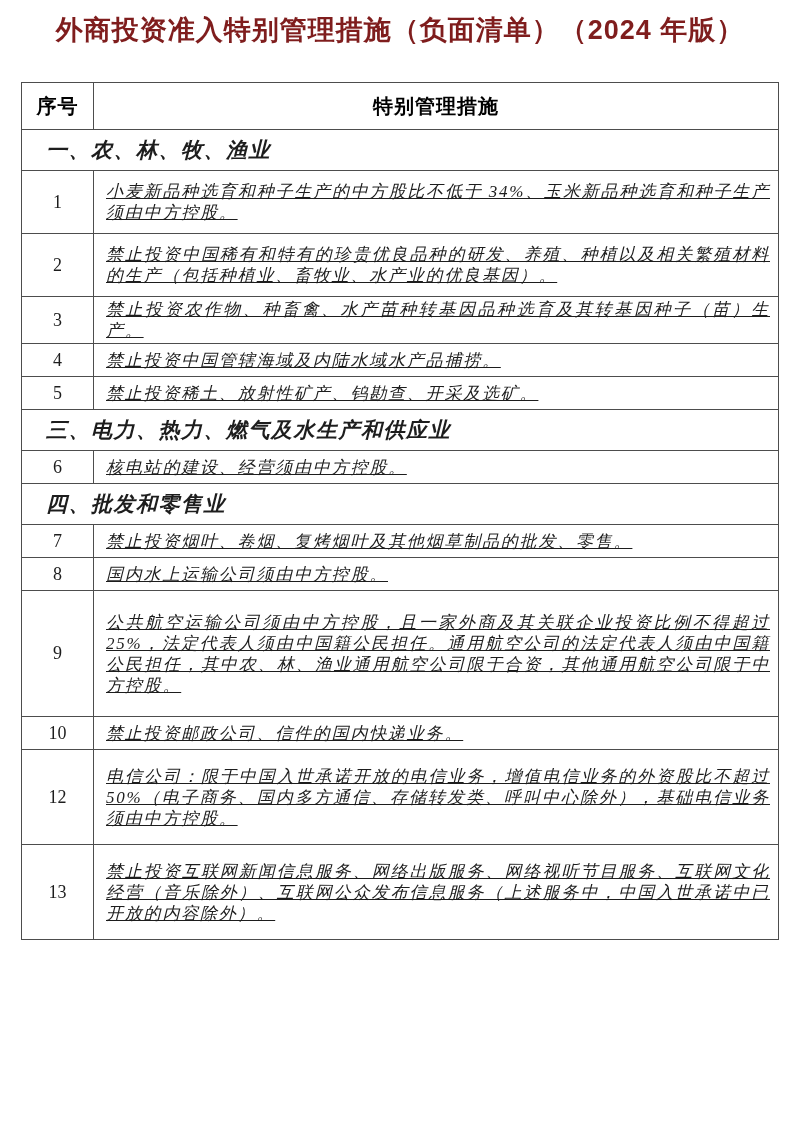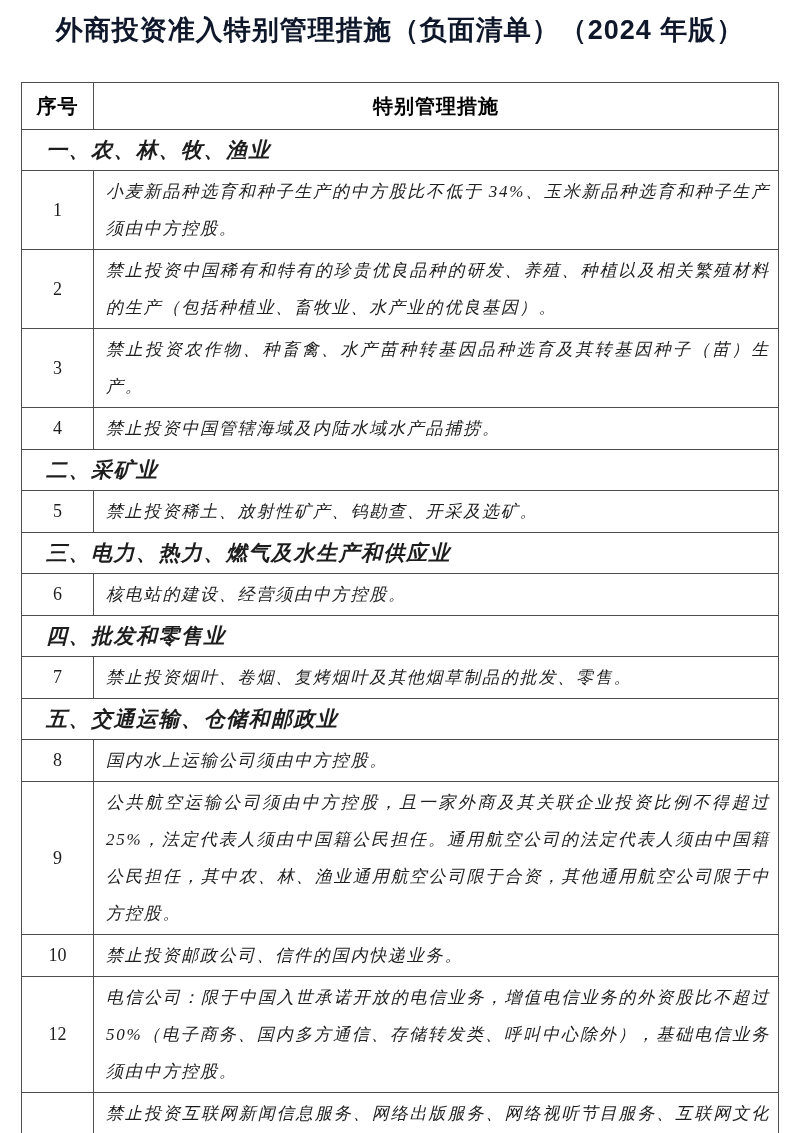--- a/index.html
+++ b/index.html
@@ -18,21 +18,21 @@
     height: 1133px;
     overflow: hidden;
   }
   .page-title {
     margin-top: 12px;
     text-align: center;
     font-family: "Liberation Sans", sans-serif;
     font-weight: bold;
     font-size: 27px;
     letter-spacing: 1px;
-    color: #0f172a;
+    color: #7f1d1d;
   }
   table.negative-list {
     width: 758px;
     margin: 34px auto 0 auto;
     border-collapse: collapse;
     table-layout: fixed;
   }
   table.negative-list td {
     border: 1.6px solid var(--border-color);
     vertical-align: middle;
@@ -59,24 +59,25 @@
   }
   
   td.no-cell {
     text-align: center;
     font-size: 18px;
   }
   td.text-cell {
     padding: 2px 8px 2px 12px;
     font-style: italic;
     font-size: 17px;
-    line-height: 37px;
+    line-height: 21px;
     letter-spacing: 1.8px;
     text-align: justify;
     text-justify: inter-character;
+    text-decoration: underline;
   }
   .h1 { height: 33px; }
   .h2 { height: 63px; }
   .h3 { height: 95px; }
   .h4 { height: 126px; }
 </style>
 </head>
 <body>
 
 <h1 class="page-title">外商投资准入特别管理措施（负面清单）（2024 年版）</h1>
@@ -102,46 +103,40 @@
     <tr>
       <td class="no-cell h1">3</td>
       <td class="text-cell">禁止投资农作物、种畜禽、水产苗种转基因品种选育及其转基因种子（苗）生产。</td>
     </tr>
     <tr>
       <td class="no-cell h1">4</td>
       <td class="text-cell">禁止投资中国管辖海域及内陆水域水产品捕捞。</td>
     </tr>
 
     <tr>
-      <td colspan="2" class="section-cell">二、采矿业</td>
-    </tr>
-    <tr>
       <td class="no-cell h1">5</td>
       <td class="text-cell">禁止投资稀土、放射性矿产、钨勘查、开采及选矿。</td>
     </tr>
 
     <tr>
       <td colspan="2" class="section-cell">三、电力、热力、燃气及水生产和供应业</td>
     </tr>
     <tr>
       <td class="no-cell h1">6</td>
       <td class="text-cell">核电站的建设、经营须由中方控股。</td>
     </tr>
 
     <tr>
       <td colspan="2" class="section-cell">四、批发和零售业</td>
     </tr>
     <tr>
       <td class="no-cell h1">7</td>
       <td class="text-cell">禁止投资烟叶、卷烟、复烤烟叶及其他烟草制品的批发、零售。</td>
     </tr>
 
-    <tr>
-      <td colspan="2" class="section-cell">五、交通运输、仓储和邮政业</td>
-    </tr>
     <tr>
       <td class="no-cell h1">8</td>
       <td class="text-cell">国内水上运输公司须由中方控股。</td>
     </tr>
     <tr>
       <td class="no-cell h4">9</td>
       <td class="text-cell">公共航空运输公司须由中方控股，且一家外商及其关联企业投资比例不得超过 25%，法定代表人须由中国籍公民担任。通用航空公司的法定代表人须由中国籍公民担任，其中农、林、渔业通用航空公司限于合资，其他通用航空公司限于中方控股。</td>
     </tr>
     <tr>
       <td class="no-cell h1">10</td>

